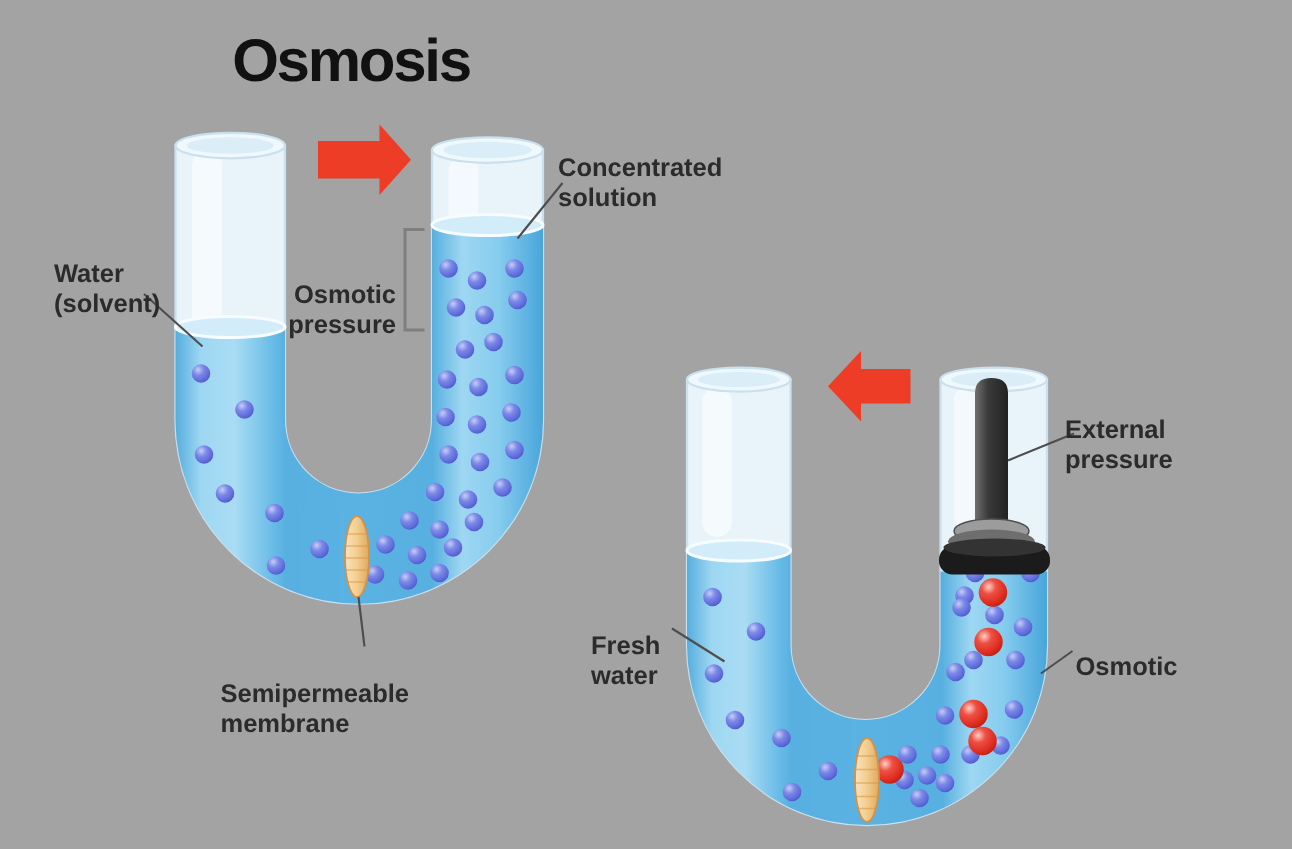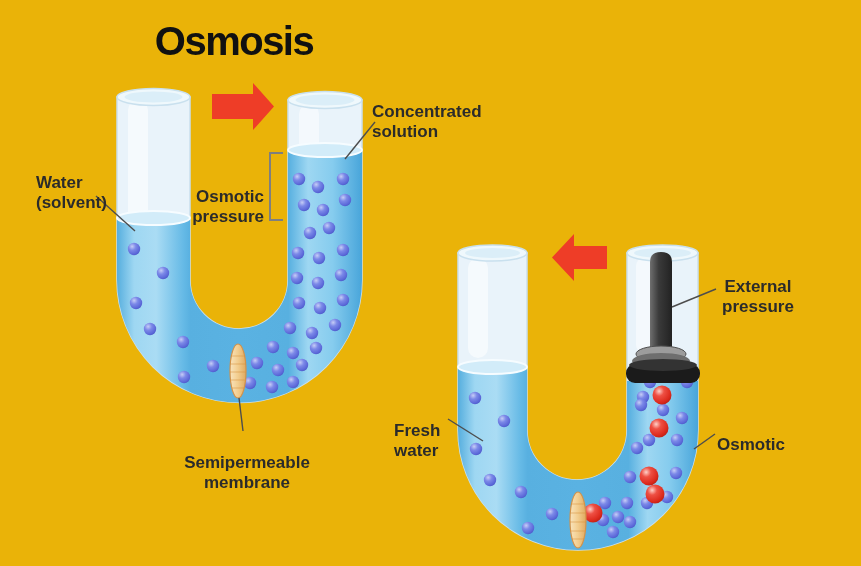--- a/index.html
+++ b/index.html
@@ -1,25 +1,25 @@
 <!DOCTYPE html>
 <html><head>
 <meta charset="utf-8">
 <style>
   html,body{margin:0;padding:0;background:#fff;}
-  .stage{position:relative;width:861px;height:566px;background:#eab308;overflow:hidden;
+  .stage{position:relative;width:861px;height:566px;background:#a3a3a3;overflow:hidden;
          font-family:"Liberation Sans",sans-serif;}
   .layer{position:absolute;left:0;top:0;}
   .lbl{position:absolute;font:600 17px/1.18 "Liberation Sans",sans-serif;color:#2b2b2b;
        white-space:pre-line;margin-top:20px;}
   .ttl{position:absolute;font:800 40px/1.0 "Liberation Sans",sans-serif;color:#111;
        letter-spacing:-1.5px;text-align:center;white-space:pre-line;}
   .ttl.small{font-size:36px;line-height:1.06;letter-spacing:-1px;}
   .right{text-align:right;}
-  .center{text-align:center;}
+  .center{}
 </style>
 </head>
 <body>
 
 <div class="stage">
 
   <svg class="layer" width="861" height="566" viewBox="0 0 861 566">
     <defs>
       <linearGradient id="liqL" gradientUnits="userSpaceOnUse" x1="117" y1="0" x2="362" y2="0">
         <stop offset="0" stop-color="#56aede"></stop>

